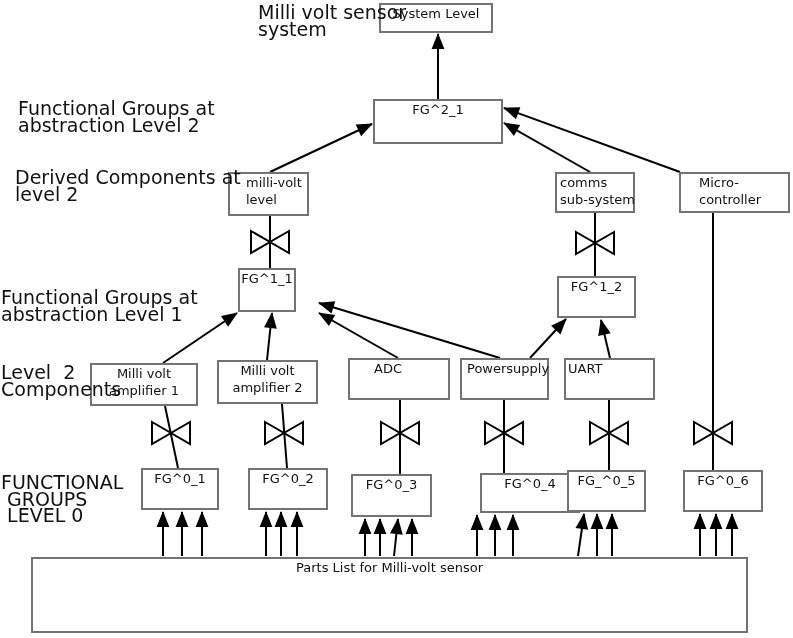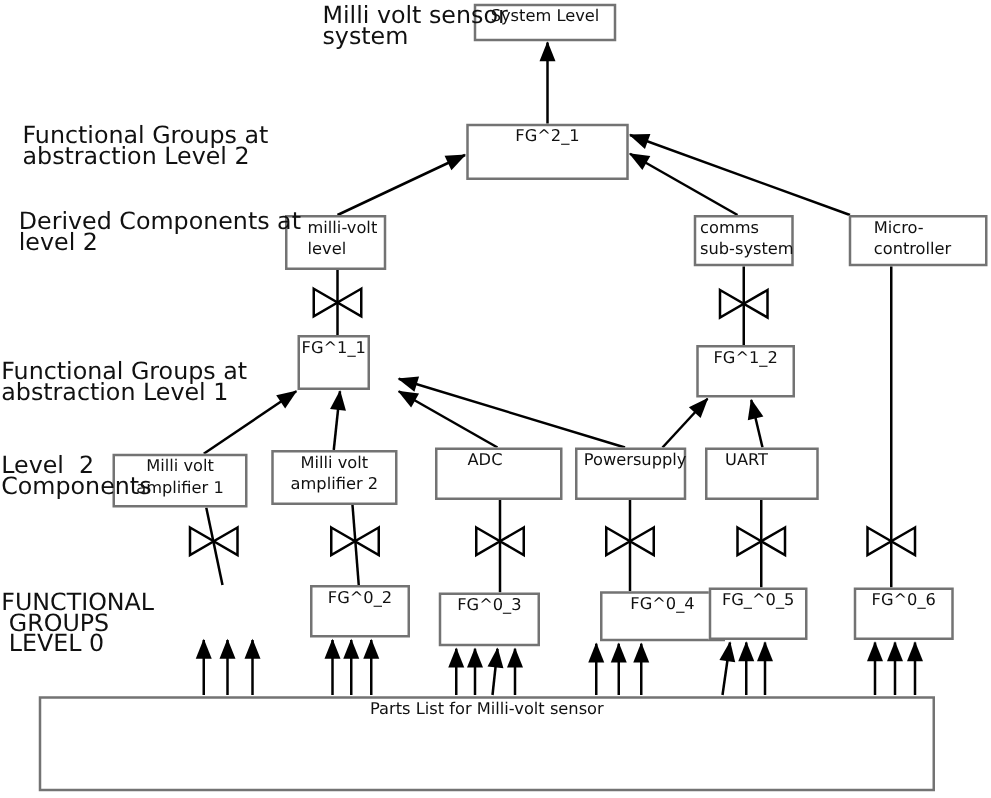--- a/index.html
+++ b/index.html
@@ -86,21 +86,22 @@
 <div class="node left" style="left:555px;top:172px;width:80px;height:41px;padding-left:3px"><span>comms
 sub-system</span></div>
 <div class="node" style="left:238px;top:268px;width:58px;height:44px"><span>FG^1_1</span></div>
 <div class="node" style="left:557px;top:276px;width:79px;height:42px"><span>FG^1_2</span></div>
 <div class="node" style="left:90px;top:363px;width:108px;height:43px"><span>Milli volt
 amplifier 1</span></div>
 <div class="node" style="left:217px;top:360px;width:101px;height:44px"><span>Milli volt
 amplifier 2</span></div>
 <div class="node left" style="left:348px;top:358px;width:102px;height:42px;padding-left:24px"><span>ADC</span></div>
 <div class="node left" style="left:460px;top:358px;width:89px;height:42px;padding-left:5px"><span>Powersupply</span></div>
-<div class="node left" style="left:564px;top:358px;width:91px;height:42px;padding-left:14px"><span>UART</span></div>
+<div class="node left" style="left:564px;top:358px;width:91px;height:42px;padding-left:2px"><span>UART</span></div>
+<div class="node" style="left:141px;top:468px;width:78px;height:42px"><span>FG^0_1</span></div>
 <div class="node" style="left:248px;top:468px;width:80px;height:42px"><span>FG^0_2</span></div>
 <div class="node" style="left:351px;top:474px;width:81px;height:43px"><span>FG^0_3</span></div>
 <div class="node" style="left:480px;top:473px;width:100px;height:40px"><span>FG^0_4</span></div>
 <div class="node" style="left:567px;top:470px;width:79px;height:42px"><span>FG_^0_5</span></div>
 <div class="node" style="left:683px;top:470px;width:80px;height:42px"><span>FG^0_6</span></div>
 <div class="node" style="left:31px;top:557px;width:717px;height:76px;"><span>Parts List for Milli-volt sensor</span></div>
 
 <div class="slabel" style="left:258px;top:4px">Milli volt sensor
 system</div>
 <div class="slabel" style="left:18px;top:100px">Functional Groups at

